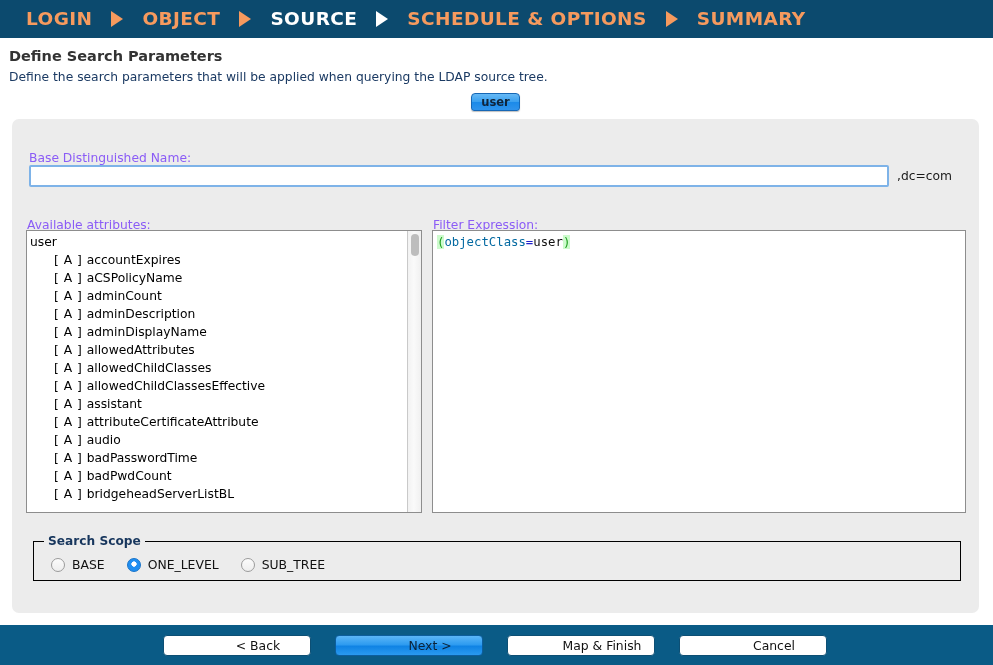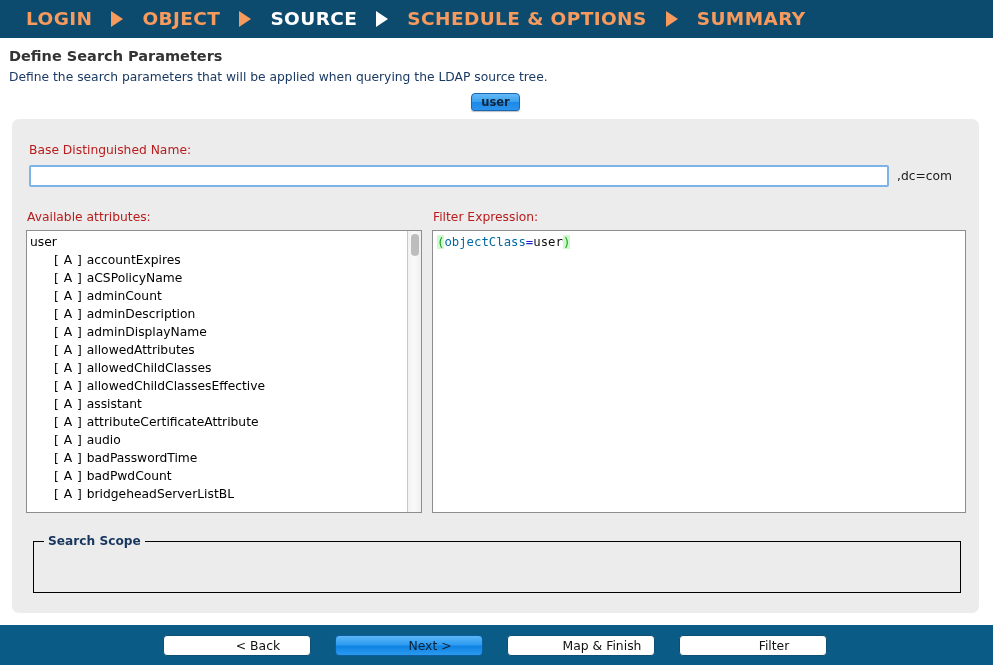--- a/index.html
+++ b/index.html
@@ -96,22 +96,23 @@
     top: 119px;
     width: 967px;
     height: 494px;
     background: #ececec;
     border-radius: 7px;
     box-sizing: border-box;
   }
 
   .field-label {
     font-size: 12.3px;
-    color: #b91c1c;
-    position: absolute;
+    color: #8b5cf6;
+    position: absolute;
+    margin-top: 8px;
   }
 
   .dn-input {
     position: absolute;
     left: 17px;
     top: 46px;
     width: 860px;
     height: 22px;
     box-sizing: border-box;
     border: 2px solid #7eb3e8;
@@ -220,21 +221,21 @@
   .tok-val {
     color: #111111;
   }
 
   
   .scope {
     position: absolute;
     left: 21px;
     top: 422px;
     width: 928px;
-    height: 52px;
+    height: 40px;
     border: 1px solid #000000;
     box-sizing: border-box;
   }
   .scope-legend {
     position: absolute;
     left: 10px;
     top: -8px;
     background: #ececec;
     padding: 0 4px;
     font-size: 12.2px;
@@ -370,22 +371,40 @@
       <div class="vscroll-thumb"></div>
     </div>
   </div>
 
   <div class="filterbox">
     <span class="tok-paren">(</span><span class="tok-attr">objectClass</span><span class="tok-eq">=</span><span class="tok-val">user</span><span class="tok-paren">)</span>
   </div>
 
   <div class="scope">
     <div class="scope-legend">Search Scope</div>
+    <div class="scope-opts">
+
+      <label class="radio-opt">
+        <span class="radio"></span>
+        <span class="radio-label">BASE</span>
+      </label>
+
+      <label class="radio-opt">
+        <span class="radio checked"></span>
+        <span class="radio-label">ONE_LEVEL</span>
+      </label>
+
+      <label class="radio-opt">
+        <span class="radio"></span>
+        <span class="radio-label">SUB_TREE</span>
+      </label>
+
+    </div>
   </div>
 
 </div>
 
 <div class="footer">
   <div class="btn" id="btn-back">&lt; Back</div>
   <div class="btn primary" id="btn-next">Next &gt;</div>
   <div class="btn" id="btn-map">Map &amp; Finish</div>
-  <div class="btn" id="btn-cancel">Filter</div>
+  <div class="btn" id="btn-cancel">Cancel</div>
 </div>
 
 </body></html>

